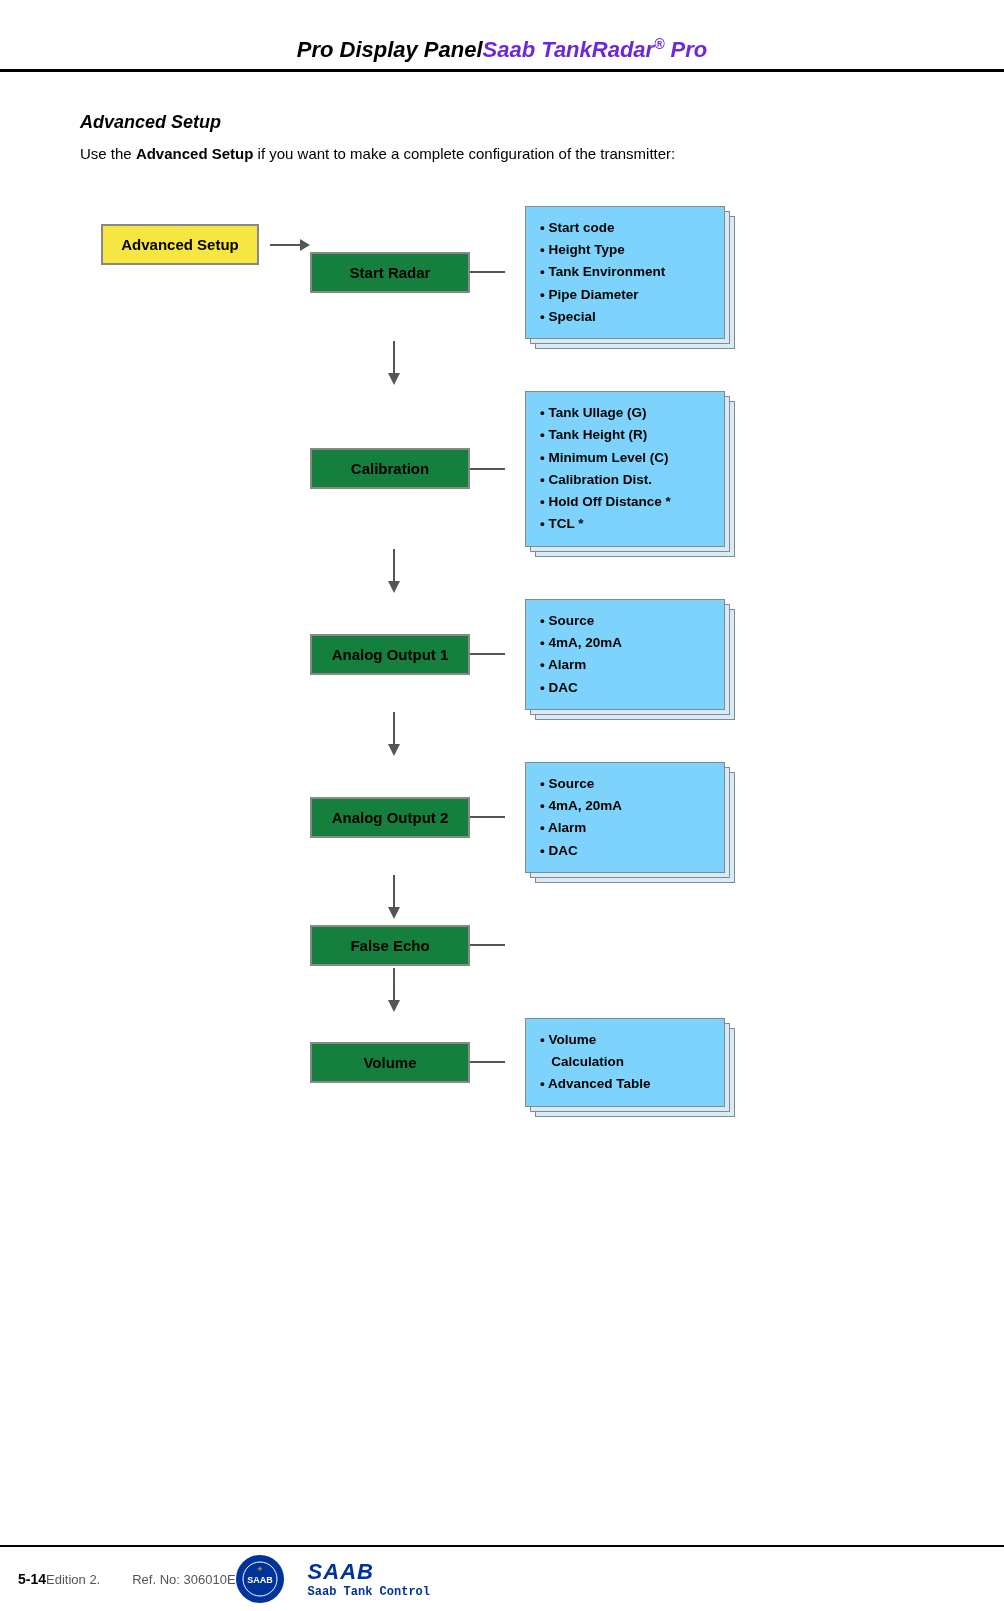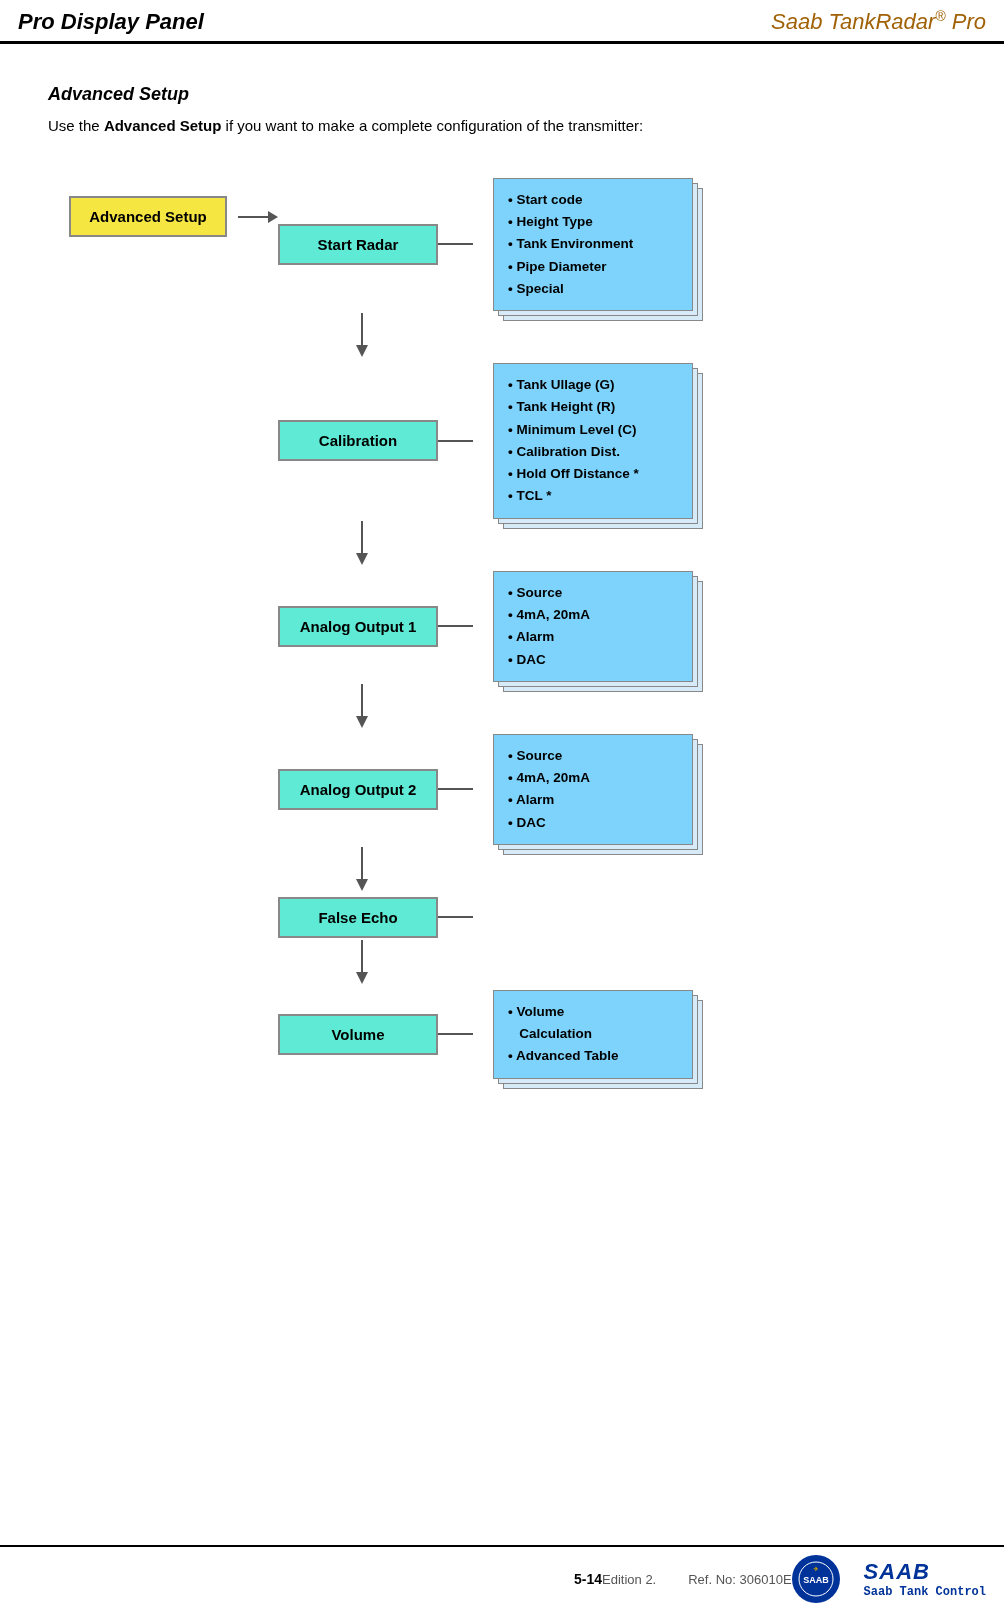--- a/index.html
+++ b/index.html
@@ -7,45 +7,46 @@
       font-family: Arial, Helvetica, sans-serif;
       background: #fff;
       width: 1004px;
       min-height: 1611px;
       position: relative;
     }
 
     
     .header {
       display: flex;
-      justify-content: space-between;
+      justify-content: center;
       align-items: center;
       padding: 8px 18px 6px 18px;
       border-bottom: 3px solid #000;
       background: #fff;
+      margin-top: 28px;
     }
     .header-left {
       font-size: 22px;
       font-weight: 900;
       font-style: italic;
       color: #000;
     }
     .header-right {
       font-size: 22px;
-      font-weight: 400;
+      font-weight: 700;
       font-style: italic;
-      color: #a16207;
+      color: #6d28d9;
     }
     .header-right sup {
       font-size: 14px;
     }
 
     
     .content {
-      padding: 40px 40px 30px 48px;
+      padding: 40px 40px 30px 80px;
     }
 
     .section-title {
       font-size: 18px;
       font-weight: 900;
       font-style: italic;
       margin-bottom: 10px;
       color: #000;
     }
 
@@ -67,21 +68,21 @@
       font-size: 15px;
       font-weight: 900;
       color: #000;
       min-width: 150px;
       text-align: center;
       white-space: nowrap;
     }
 
     
     .box-green {
-      background: #5eead4;
+      background: #15803d;
       border: 2px solid #888;
       padding: 10px 18px;
       font-size: 15px;
       font-weight: 700;
       color: #000;
       min-width: 160px;
       text-align: center;
       white-space: nowrap;
     }
 
@@ -125,21 +126,21 @@
 
     
     .footer {
       position: absolute;
       bottom: 0;
       left: 0;
       right: 0;
       border-top: 2px solid #000;
       display: flex;
       align-items: center;
-      justify-content: flex-end;
+      justify-content: flex-start;
       padding: 8px 18px;
       background: #fff;
     }
     .footer-left {
       font-size: 14px;
       font-weight: 900;
       color: #000;
     }
     .footer-center {
       font-size: 13px;

